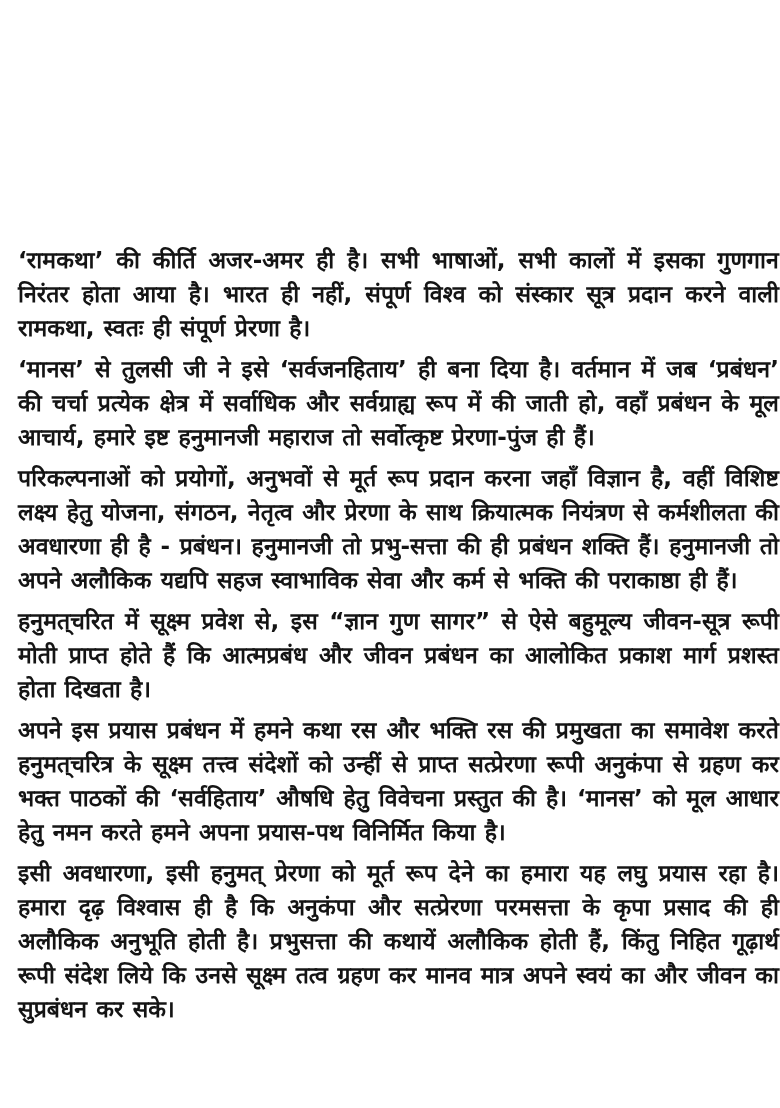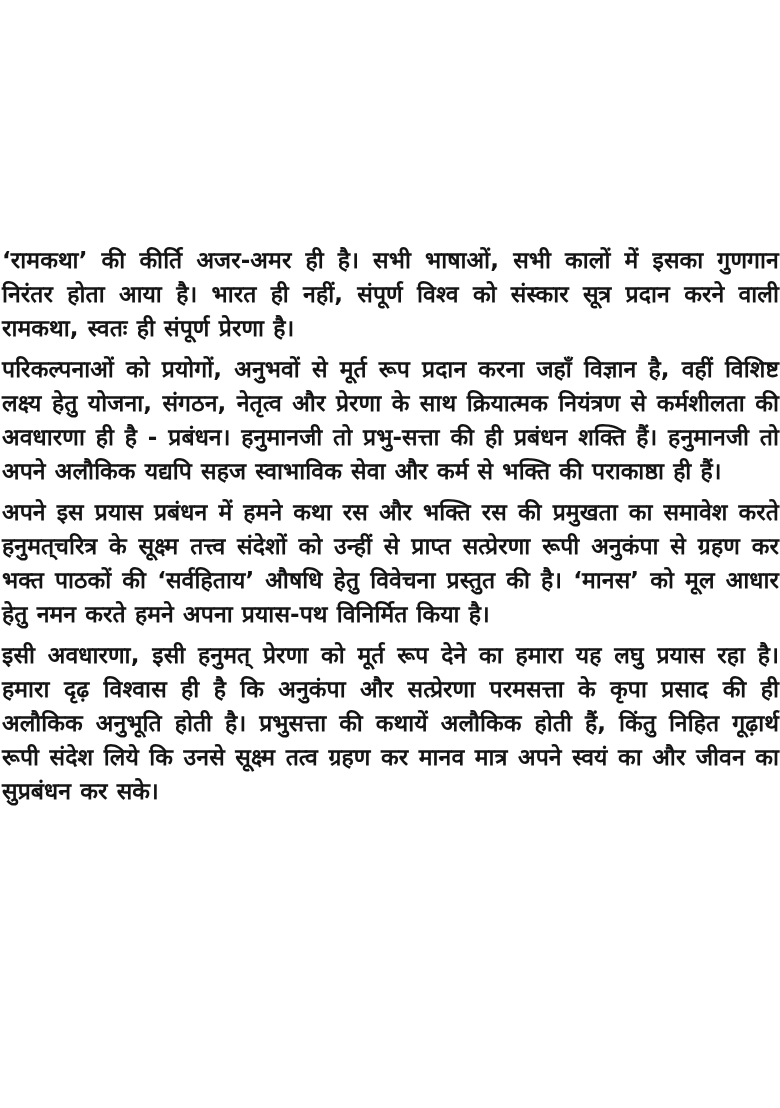--- a/index.html
+++ b/index.html
@@ -20,35 +20,37 @@
     background: #ffffff;
   }
   .text-block {
     position: absolute;
     top: 243px;
     left: 2px;
     width: 777px;
     color: #141414;
   }
   .text-block p {
-    margin: 0 0 7px 0;
+    margin: 0 0 7px 16px;
     font-size: 23px;
     line-height: 34px;
     font-weight: 600;
     text-align: justify;
     letter-spacing: 0.1px;
     word-spacing: 1px;
   }
   .text-block p:last-child {
     margin-bottom: 0;
   }
 </style>
 </head>
 <body>
 
 <div class="page">
   <div class="text-block">
     <p>‘रामकथा’ की कीर्ति अजर-अमर ही है। सभी भाषाओं, सभी कालों में इसका गुणगान निरंतर होता आया है। भारत ही नहीं, संपूर्ण विश्व को संस्कार सूत्र प्रदान करने वाली रामकथा, स्वतः ही संपूर्ण प्रेरणा है।</p>
+    <p>‘मानस’ से तुलसी जी ने इसे ‘सर्वजनहिताय’ ही बना दिया है। वर्तमान में जब ‘प्रबंधन’ की चर्चा प्रत्येक क्षेत्र में सर्वाधिक और सर्वग्राह्य रूप में की जाती हो, वहाँ प्रबंधन के मूल आचार्य, हमारे इष्ट हनुमानजी महाराज तो सर्वोत्कृष्ट प्रेरणा-पुंज ही हैं।</p>
     <p>परिकल्पनाओं को प्रयोगों, अनुभवों से मूर्त रूप प्रदान करना जहाँ विज्ञान है, वहीं विशिष्ट लक्ष्य हेतु योजना, संगठन, नेतृत्व और प्रेरणा के साथ क्रियात्मक नियंत्रण से कर्मशीलता की अवधारणा ही है - प्रबंधन। हनुमानजी तो प्रभु-सत्ता की ही प्रबंधन शक्ति हैं। हनुमानजी तो अपने अलौकिक यद्यपि सहज स्वाभाविक सेवा और कर्म से भक्ति की पराकाष्ठा ही हैं।</p>
+    <p>हनुमत्‌चरित में सूक्ष्म प्रवेश से, इस “ज्ञान गुण सागर” से ऐसे बहुमूल्य जीवन-सूत्र रूपी मोती प्राप्त होते हैं कि आत्मप्रबंध और जीवन प्रबंधन का आलोकित प्रकाश मार्ग प्रशस्त होता दिखता है।</p>
     <p>अपने इस प्रयास प्रबंधन में हमने कथा रस और भक्ति रस की प्रमुखता का समावेश करते हनुमत्‌चरित्र के सूक्ष्म तत्त्व संदेशों को उन्हीं से प्राप्त सत्प्रेरणा रूपी अनुकंपा से ग्रहण कर भक्त पाठकों की ‘सर्वहिताय’ औषधि हेतु विवेचना प्रस्तुत की है। ‘मानस’ को मूल आधार हेतु नमन करते हमने अपना प्रयास-पथ विनिर्मित किया है।</p>
     <p>इसी अवधारणा, इसी हनुमत्‌ प्रेरणा को मूर्त रूप देने का हमारा यह लघु प्रयास रहा है। हमारा दृढ़ विश्वास ही है कि अनुकंपा और सत्प्रेरणा परमसत्ता के कृपा प्रसाद की ही अलौकिक अनुभूति होती है। प्रभुसत्ता की कथायें अलौकिक होती हैं, किंतु निहित गूढ़ार्थ रूपी संदेश लिये कि उनसे सूक्ष्म तत्व ग्रहण कर मानव मात्र अपने स्वयं का और जीवन का सुप्रबंधन कर सके।</p>
   </div>
 </div>
 
 </body></html>

